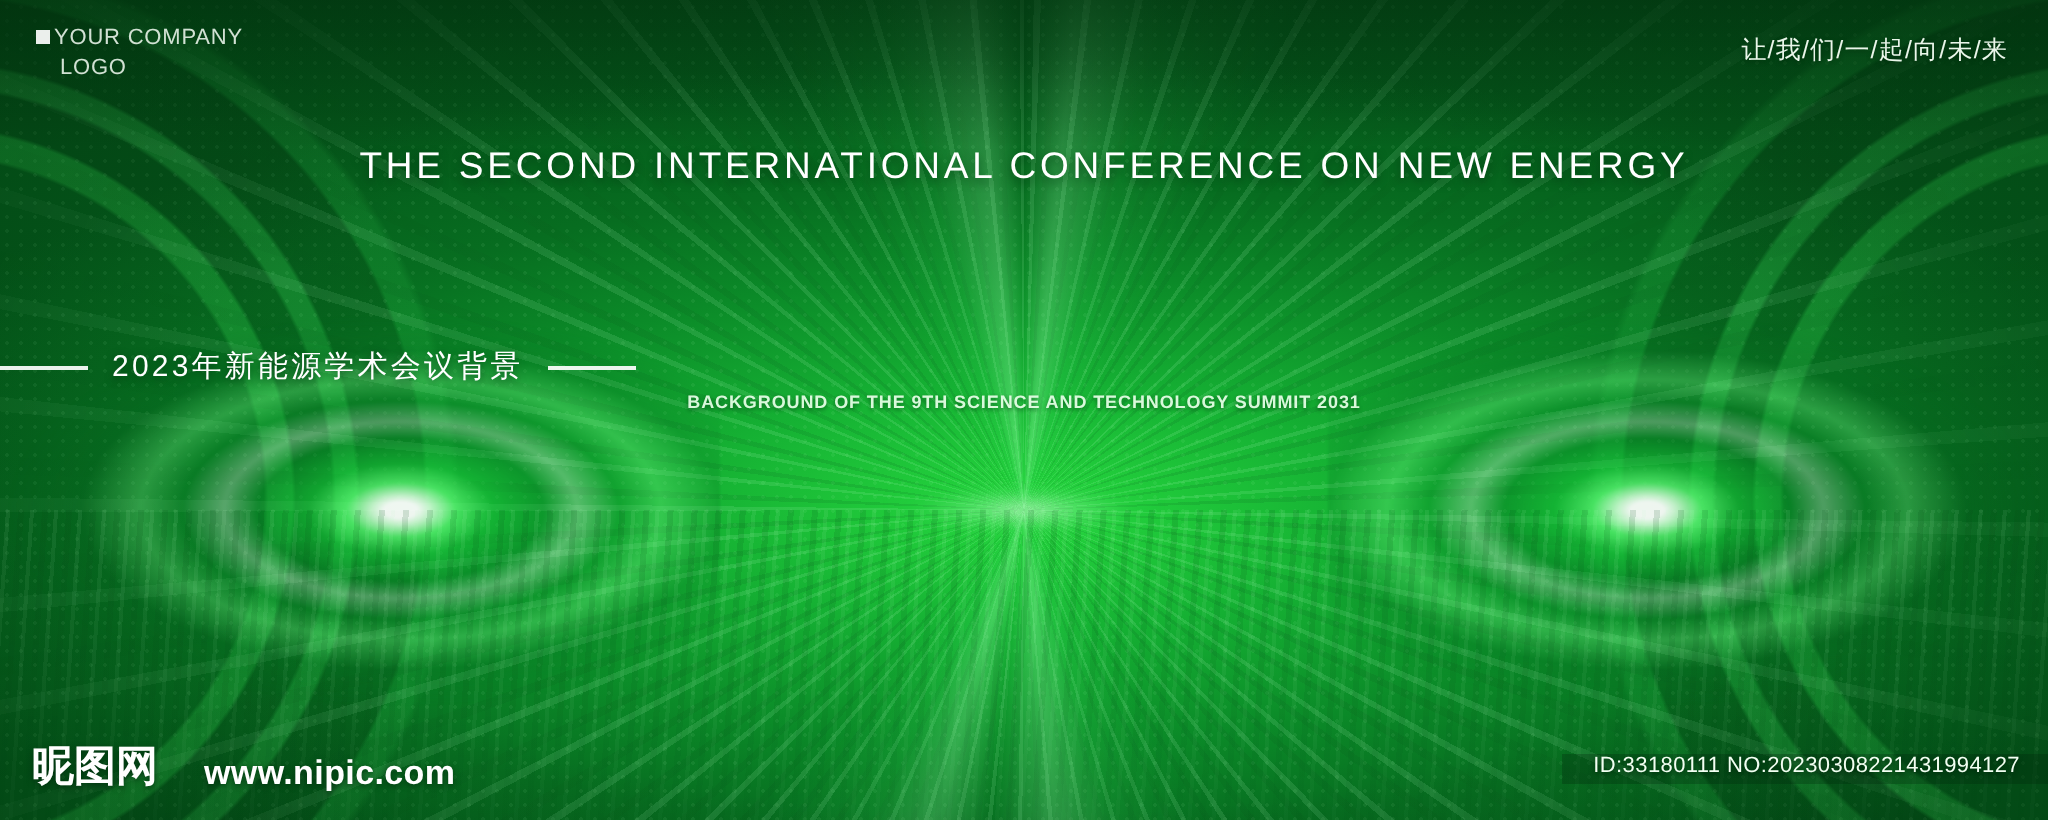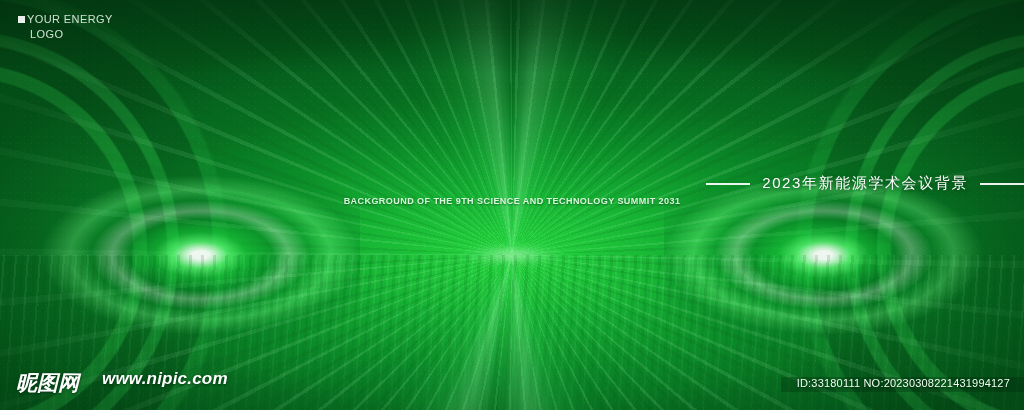--- a/index.html
+++ b/index.html
@@ -230,21 +230,21 @@
       -5px 7px 10px rgba(2,50,16,.55),
        0   0   18px rgba(190,255,200,.35);
     white-space: nowrap;
   }
 
   .sub-row {
     position: absolute;
     left: 0; right: 0; top: 174px;
     display: flex;
     align-items: center;
-    justify-content: flex-end;
+    justify-content: flex-start;
     gap: 12px;
   }
   .sub-row .dash {
     display: block;
     width: 44px; height: 2px;
     background: rgba(255,255,255,.92);
   }
   .subtitle {
     color: #ffffff;
     font-size: 15px;
@@ -261,25 +261,24 @@
     font-weight: bold;
     letter-spacing: .45px;
     opacity: .92;
     text-shadow: 0 1px 2px rgba(0,45,14,.6);
   }
 
   .watermark {
     position: absolute;
     left: 16px; bottom: 13px;
     display: flex;
-    align-items: flex-start;
+    align-items: flex-end;
     gap: 7px;
     color: #ffffff;
     text-shadow: 0 1px 3px rgba(0,40,12,.8);
-    font-style: italic;
   }
   .watermark .cn { font-size: 21px; font-weight: bold; letter-spacing: 0px; }
   .watermark .url { font-size: 17px; font-weight: bold; letter-spacing: .2px; margin-left: 16px; }
 
   .idstrip {
     position: absolute;
     right: 0; bottom: 18px;
     padding: 0 14px 3px 16px;
     background: rgba(0,35,10,0.28);
     color: #f2fff2;
@@ -301,25 +300,27 @@
   <div class="layer wedges"></div>
   <div class="lobe lobe-left"></div>
   <div class="lobe lobe-right"></div>
   <div class="core"></div>
   <div class="layer shafts"></div>
   <div class="layer vignette"></div>
 
   <div class="content">
 
     <div class="logo">
-      <span class="mark"></span><span>YOUR ENERGY</span>
+      <span class="mark"></span><span>YOUR COMPANY</span>
       <span class="line2">LOGO</span>
     </div>
 
-
+    <div class="slogan">让/我/们/一/起/向/未/来</div>
+
+    <div class="eyebrow">THE SECOND INTERNATIONAL CONFERENCE ON NEW ENERGY</div>
 
 
     <div class="sub-row">
       <span class="dash"></span>
       <span class="subtitle">2023年新能源学术会议背景</span>
       <span class="dash"></span>
     </div>
 
     <div class="subtitle-en">BACKGROUND OF THE 9TH SCIENCE AND TECHNOLOGY SUMMIT 2031</div>
 

